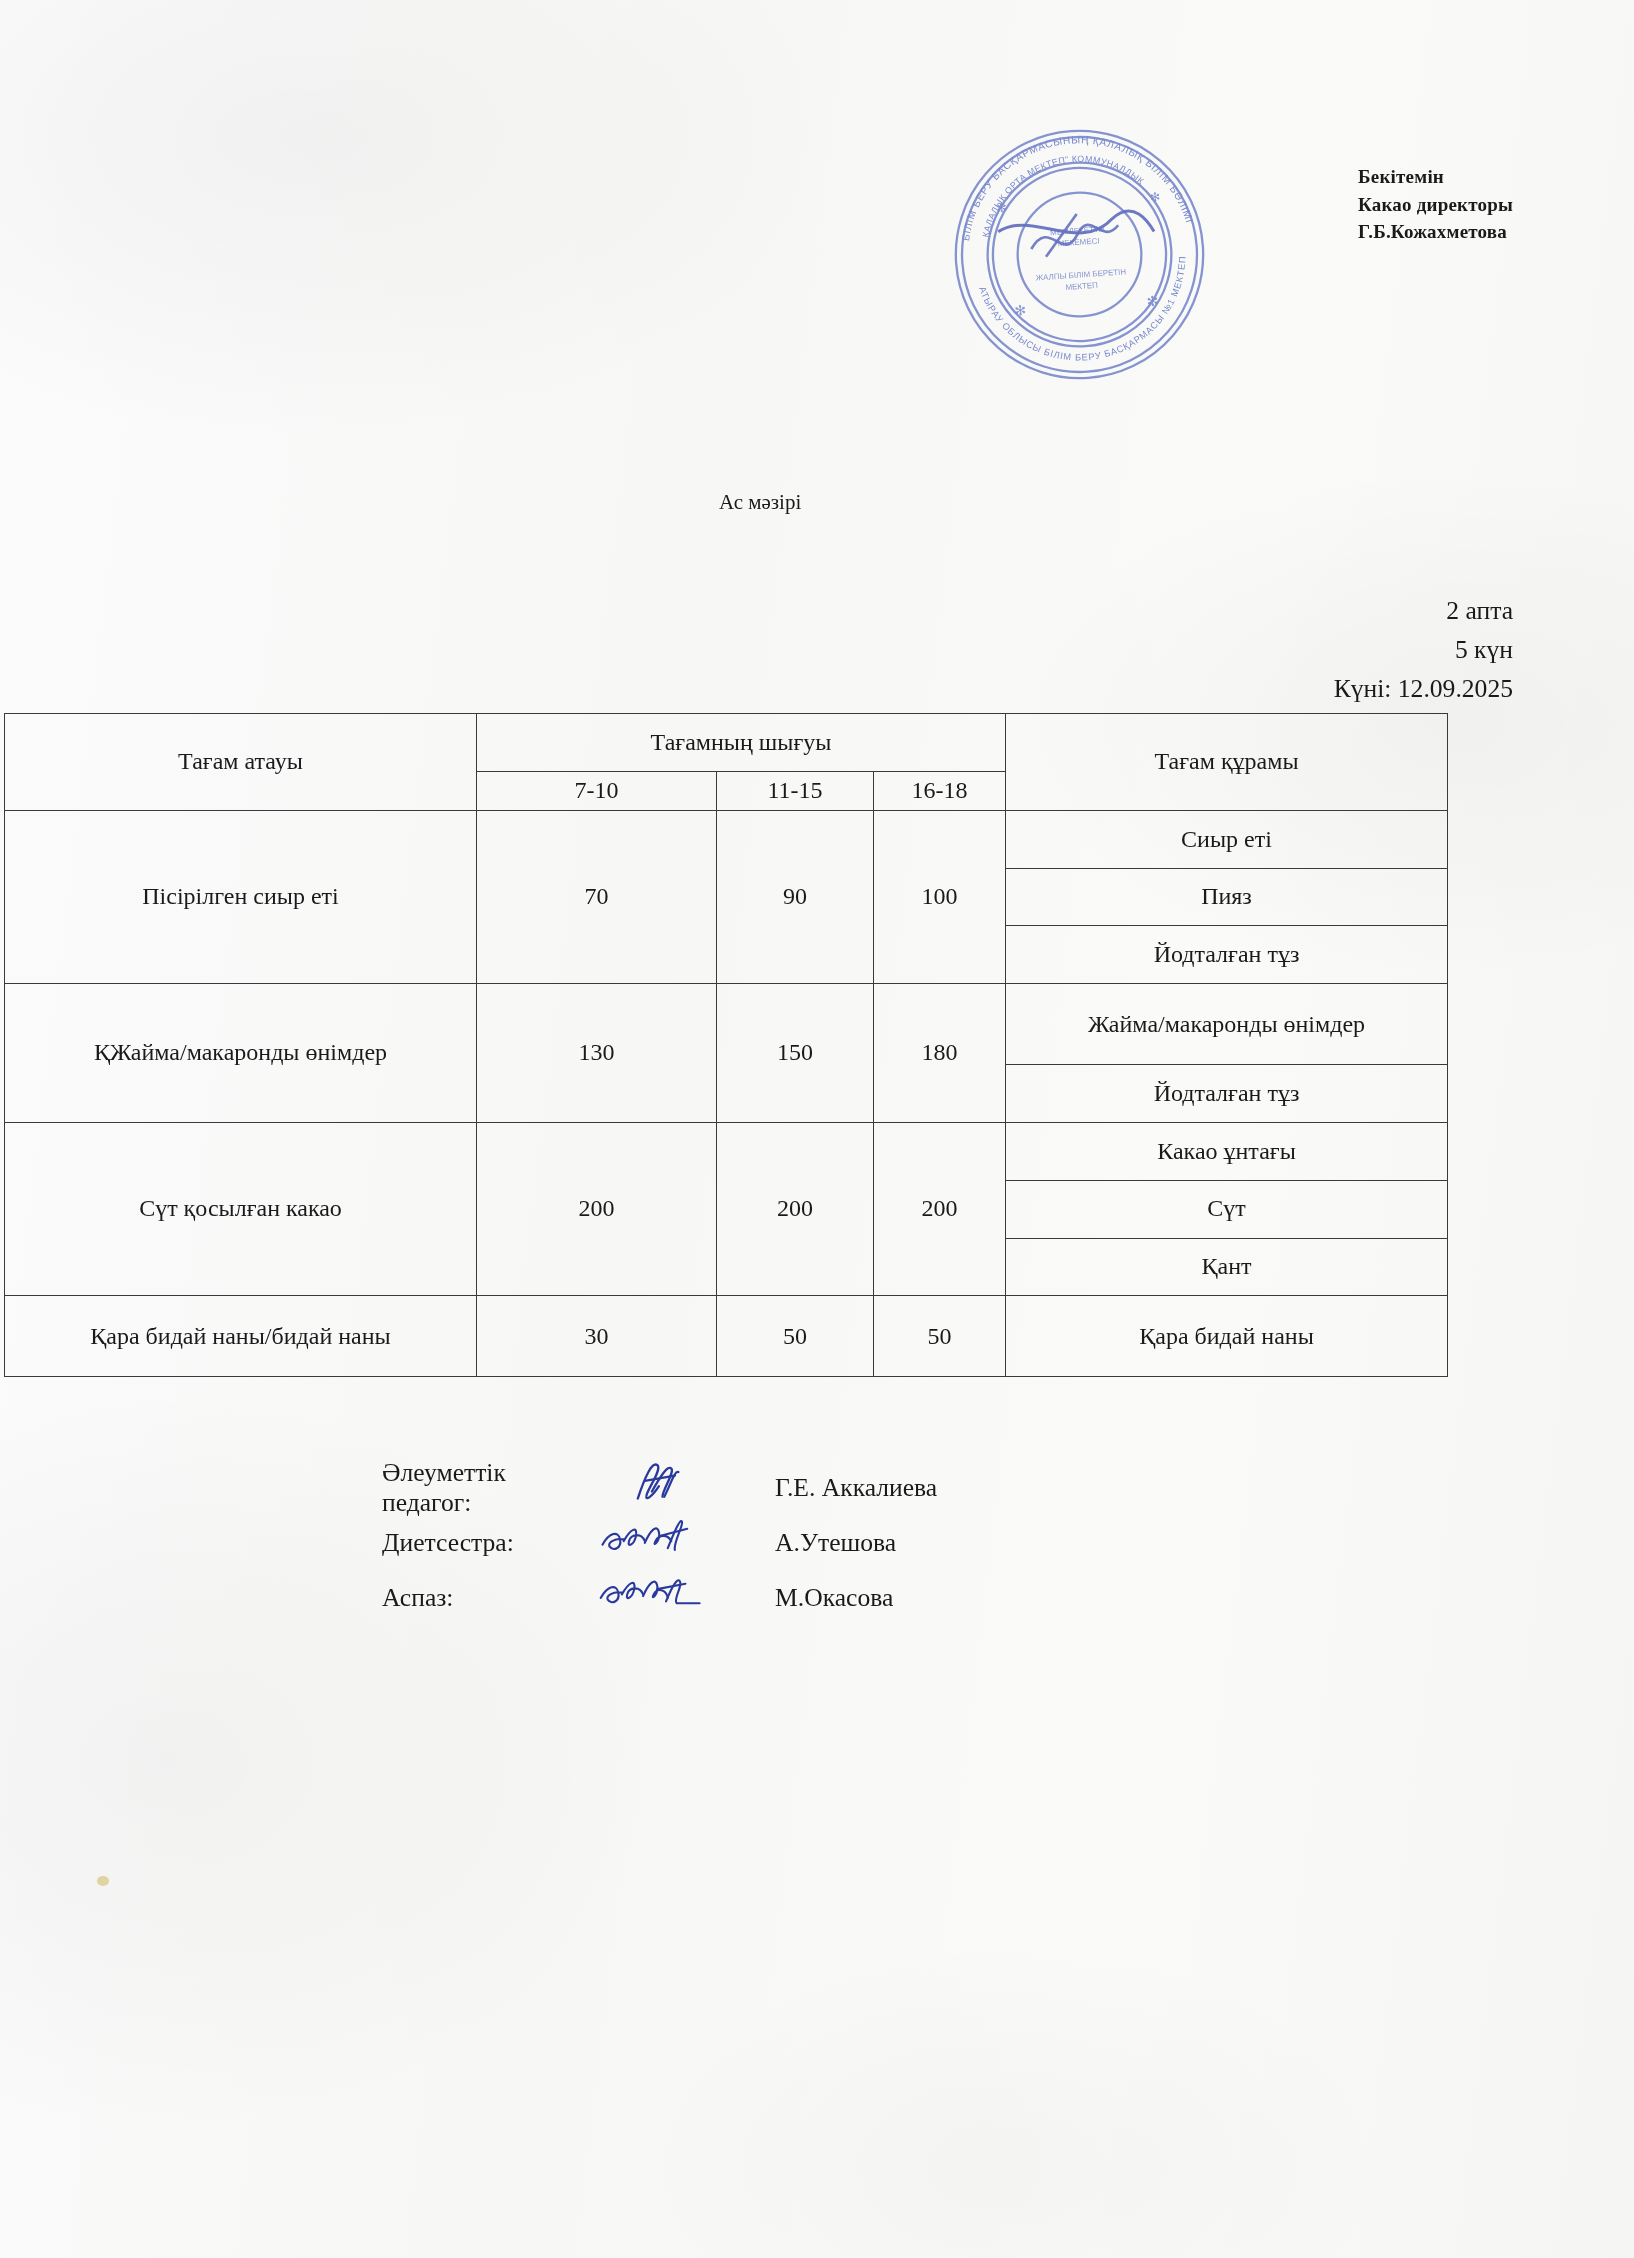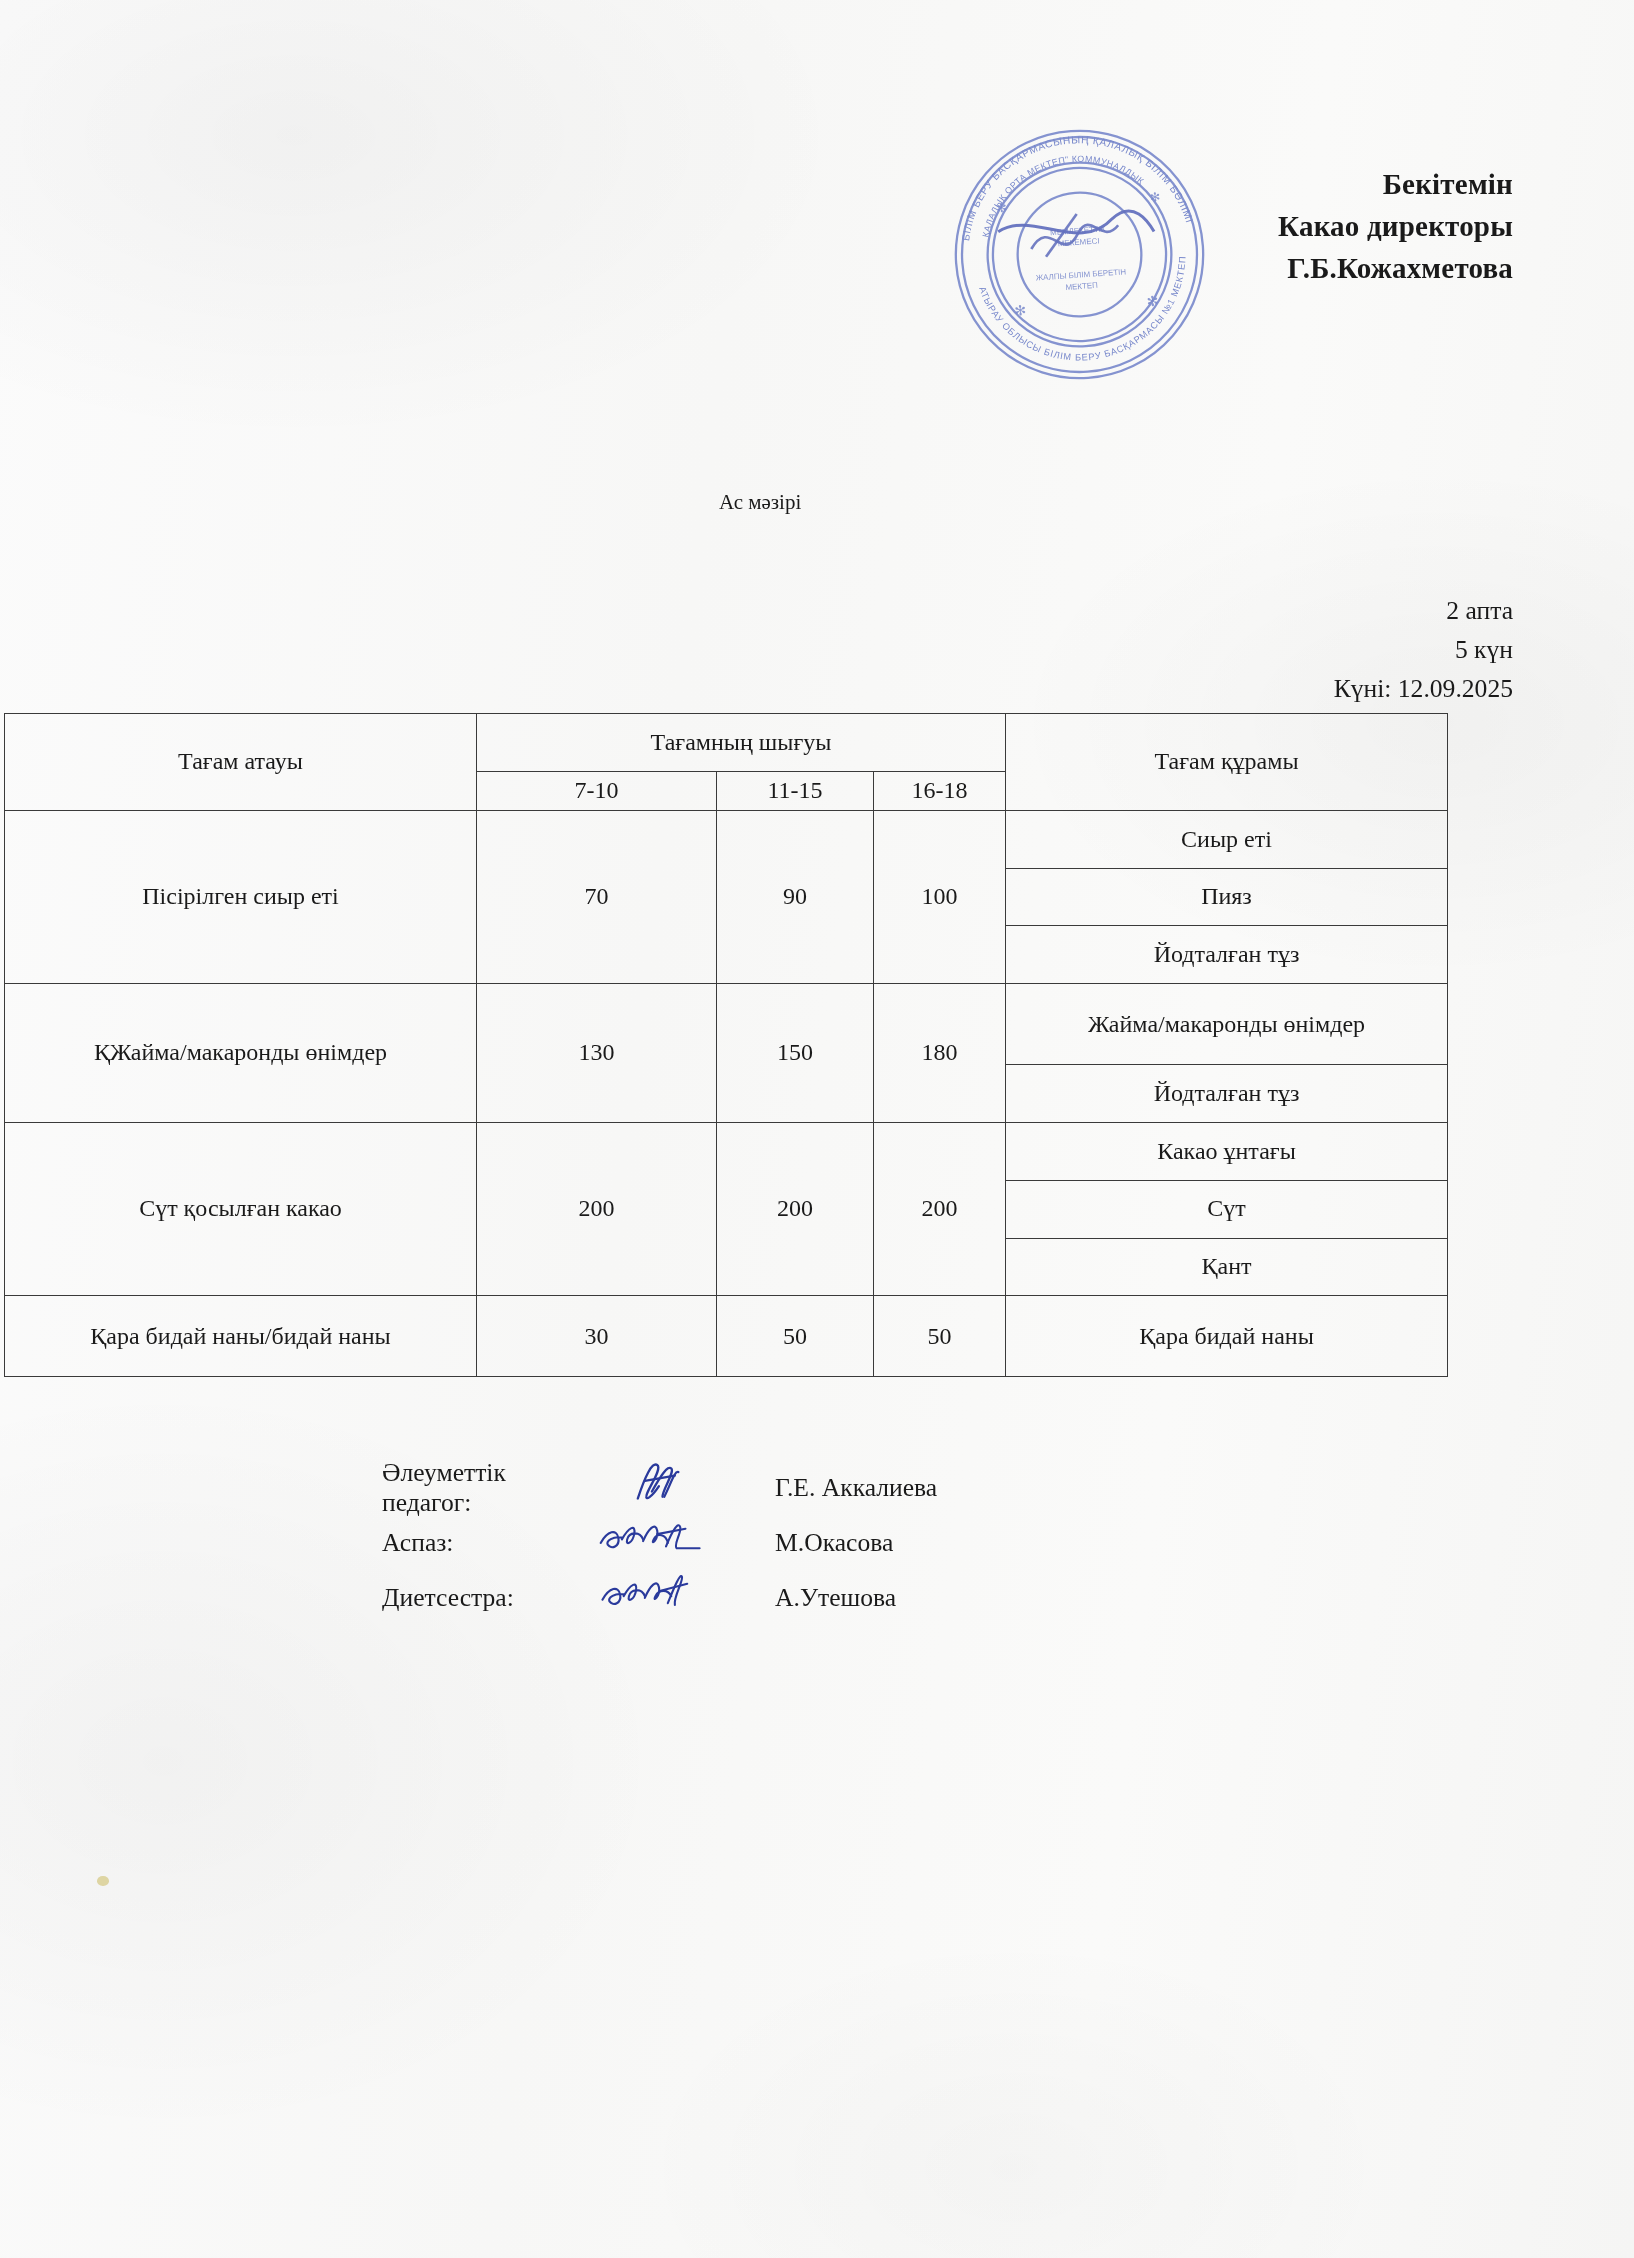--- a/index.html
+++ b/index.html
@@ -42,23 +42,23 @@
     height: 265px;
     opacity: 0.85;
     transform: rotate(-4deg);
   }
 
   
   .approval {
     position: absolute;
     right: 122px;
     top: 163px;
-    text-align: right;
+    text-align: left;
     font-weight: bold;
-    font-size: 29px;
+    font-size: 19px;
     line-height: 1.45;
     letter-spacing: 0.2px;
   }
 
   
   .doc-title {
     position: absolute;
     left: 719px;
     top: 490px;
     font-size: 21px;
@@ -276,48 +276,48 @@
             <path d="M78 40 C 88 22, 96 10, 100 14 C 104 18, 90 38, 90 46"></path>
             <path d="M70 28 L 104 22"></path>
             <path d="M92 46 C 100 30, 104 16, 108 18"></path>
           </g>
         </svg>
       </div>
       <div class="sig-name">Г.Е. Аккалиева</div>
     </div>
 
     <div class="sig-row">
+      <div class="sig-role">Диетсестра:</div>
+      <div class="sig-mark">
+        <svg class="sig-svg" width="159" height="55" viewBox="0 0 180 62">
+          <g fill="none" stroke="#2a3a9c" stroke-width="2.4" stroke-linecap="round">
+            <path d="M22 38 C 30 24, 40 22, 42 32 C 44 42, 34 46, 30 40 C 28 36, 36 30, 46 32"></path>
+            <path d="M46 34 C 54 20, 62 16, 60 28 C 58 38, 50 42, 52 34 C 54 26, 66 24, 70 34"></path>
+            <path d="M70 36 C 76 22, 84 14, 86 24 C 88 34, 78 42, 82 34 C 86 26, 96 26, 100 34"></path>
+            <path d="M96 42 C 104 22, 110 8, 112 12 C 114 16, 102 36, 104 44"></path>
+            <path d="M88 28 L 118 20"></path>
+          </g>
+        </svg>
+      </div>
+      <div class="sig-name">А.Утешова</div>
+    </div>
+
+    <div class="sig-row">
       <div class="sig-role">Аспаз:</div>
       <div class="sig-mark">
         <svg class="sig-svg" width="159" height="55" viewBox="0 0 180 62">
           <g fill="none" stroke="#2a3a9c" stroke-width="2.4" stroke-linecap="round">
             <path d="M20 36 C 28 22, 38 20, 40 30 C 42 40, 32 44, 28 38 C 26 34, 34 28, 44 30"></path>
             <path d="M44 32 C 52 18, 60 14, 58 26 C 56 36, 48 40, 50 32 C 52 24, 64 22, 68 32"></path>
             <path d="M68 34 C 74 20, 82 12, 84 22 C 86 32, 76 40, 80 32 C 84 24, 94 26, 96 36"></path>
             <path d="M94 40 C 102 20, 108 12, 110 18 C 112 24, 102 38, 106 42 L 132 42"></path>
             <path d="M84 26 L 116 20"></path>
           </g>
         </svg>
       </div>
       <div class="sig-name">М.Окасова</div>
     </div>
 
-    <div class="sig-row">
-      <div class="sig-role">Диетсестра:</div>
-      <div class="sig-mark">
-        <svg class="sig-svg" width="159" height="55" viewBox="0 0 180 62">
-          <g fill="none" stroke="#2a3a9c" stroke-width="2.4" stroke-linecap="round">
-            <path d="M22 38 C 30 24, 40 22, 42 32 C 44 42, 34 46, 30 40 C 28 36, 36 30, 46 32"></path>
-            <path d="M46 34 C 54 20, 62 16, 60 28 C 58 38, 50 42, 52 34 C 54 26, 66 24, 70 34"></path>
-            <path d="M70 36 C 76 22, 84 14, 86 24 C 88 34, 78 42, 82 34 C 86 26, 96 26, 100 34"></path>
-            <path d="M96 42 C 104 22, 110 8, 112 12 C 114 16, 102 36, 104 44"></path>
-            <path d="M88 28 L 118 20"></path>
-          </g>
-        </svg>
-      </div>
-      <div class="sig-name">А.Утешова</div>
-    </div>
-
   </div>
 
   <div class="tiny-speck"></div>
 </div>
 
 
 </body></html>

